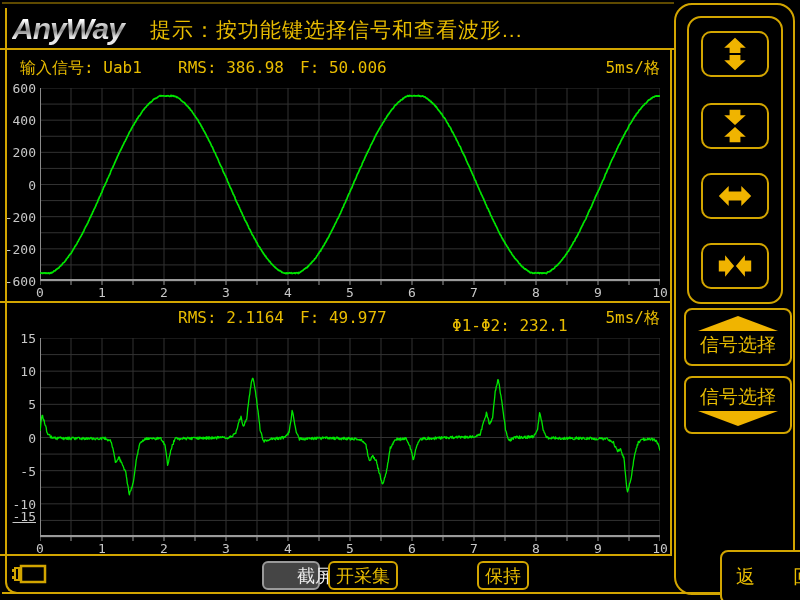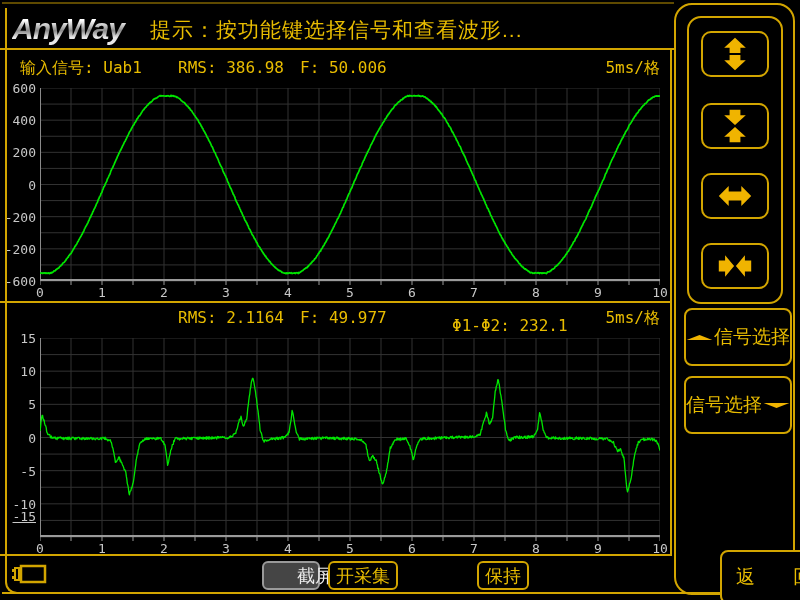--- a/index.html
+++ b/index.html
@@ -23,21 +23,21 @@
         font-family:"DejaVu Sans Mono","Liberation Mono",monospace;}
   .ty{width:32px;text-align:right;}
   .tx{width:26px;text-align:center;}
   
   #sb-outer{left:674px;top:3px;width:117px;height:588px;border:2px solid var(--accent);border-radius:18px;}
   #sb-zoomgroup{left:687px;top:16px;width:92px;height:284px;border:2px solid var(--accent);border-radius:14px;}
   .zoom-btn{position:absolute;left:701px;width:64px;height:42px;border:2px solid var(--accent);
             border-radius:10px;display:flex;align-items:center;justify-content:center;cursor:pointer;background:#000;}
   .zoom-btn svg{fill:var(--icon);}
   .menu-btn{position:absolute;left:684px;width:104px;border:2px solid var(--accent);border-radius:8px;
-            display:flex;flex-direction:row;align-items:center;justify-content:center;gap:1px;
+            display:flex;flex-direction:column;align-items:center;justify-content:center;gap:1px;
             color:var(--accent-text);font-size:19px;cursor:pointer;background:#000;white-space:pre;}
   .menu-btn svg{fill:var(--icon);}
   
   .f-btn{position:absolute;top:561px;height:29px;border:2px solid var(--accent);border-radius:6px;
          color:var(--accent-text);font-size:18px;display:flex;align-items:center;justify-content:center;
          cursor:pointer;background:#000;box-sizing:border-box;white-space:pre;}
   .f-btn.selected{background:var(--selbg);border-color:#9a9a9a;color:#ececec;}
   #statusframe{left:5px;top:554px;width:14px;height:38px;border-left:2px solid var(--accent);
                border-bottom:2px solid var(--accent);border-bottom-left-radius:12px;}
   .plot{position:absolute;left:40px;}

